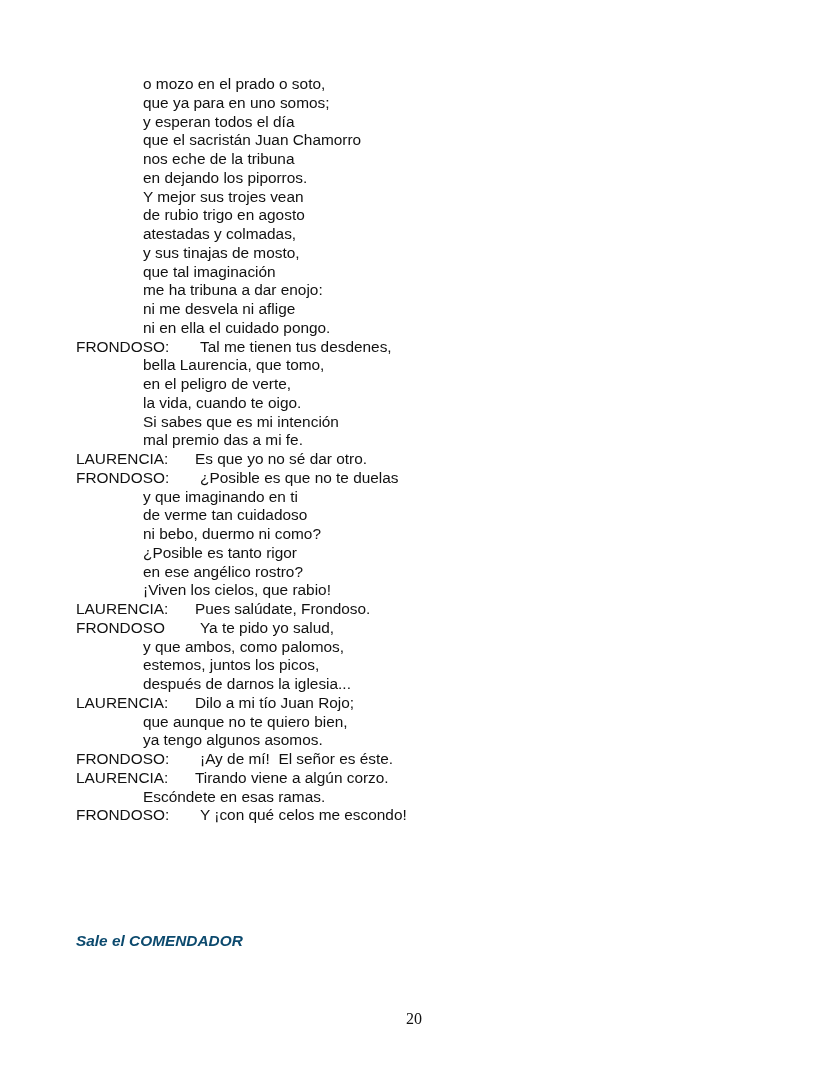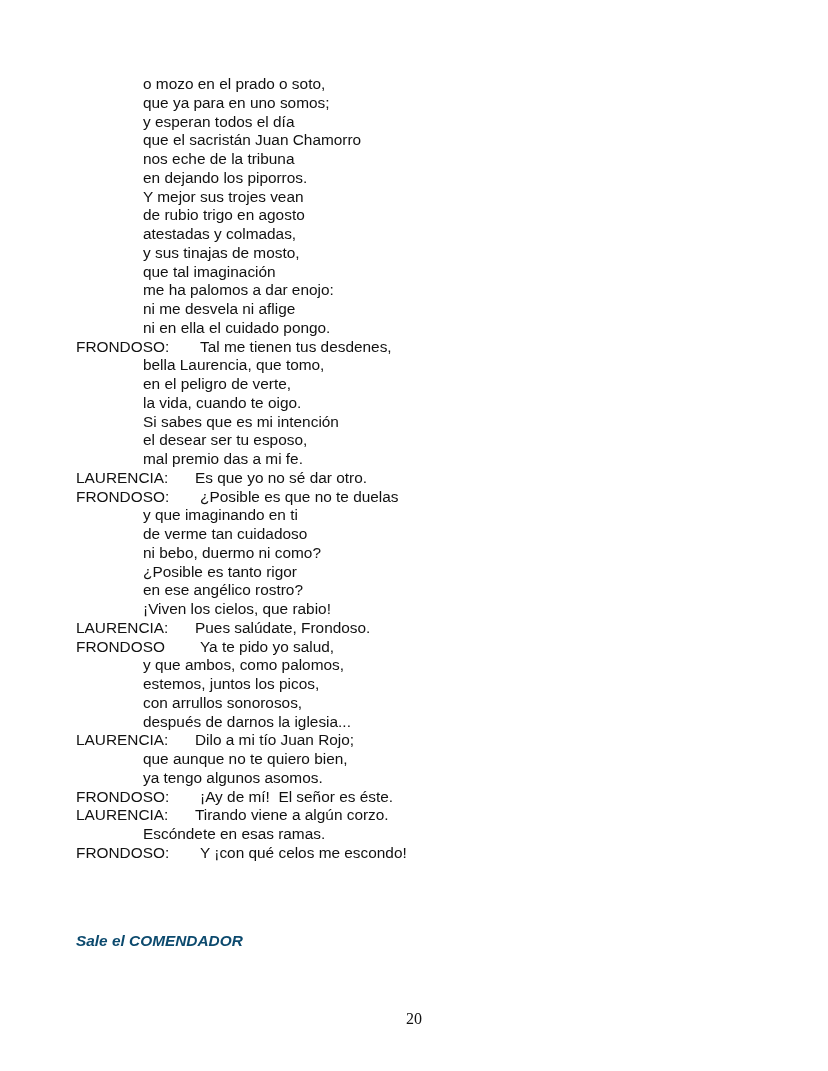--- a/index.html
+++ b/index.html
@@ -32,43 +32,41 @@
       <div class="line"><span class="indent">que ya para en uno somos;</span></div>
       <div class="line"><span class="indent">y esperan todos el día</span></div>
       <div class="line"><span class="indent">que el sacristán Juan Chamorro</span></div>
       <div class="line"><span class="indent">nos eche de la tribuna</span></div>
       <div class="line"><span class="indent">en dejando los piporros.</span></div>
       <div class="line"><span class="indent">Y mejor sus trojes vean</span></div>
       <div class="line"><span class="indent">de rubio trigo en agosto</span></div>
       <div class="line"><span class="indent">atestadas y colmadas,</span></div>
       <div class="line"><span class="indent">y sus tinajas de mosto,</span></div>
       <div class="line"><span class="indent">que tal imaginación</span></div>
-      <div class="line"><span class="indent">me ha palomos a dar enojo:</span></div>
+      <div class="line"><span class="indent">me ha tribuna a dar enojo:</span></div>
       <div class="line"><span class="indent">ni me desvela ni aflige</span></div>
       <div class="line"><span class="indent">ni en ella el cuidado pongo.</span></div>
       <div class="line"><span class="speaker">FRONDOSO:</span><span class="speech" style="left: 124px;">Tal me tienen tus desdenes,</span></div>
       <div class="line"><span class="indent">bella Laurencia, que tomo,</span></div>
       <div class="line"><span class="indent">en el peligro de verte,</span></div>
       <div class="line"><span class="indent">la vida, cuando te oigo.</span></div>
       <div class="line"><span class="indent">Si sabes que es mi intención</span></div>
-      <div class="line"><span class="indent">el desear ser tu esposo,</span></div>
       <div class="line"><span class="indent">mal premio das a mi fe.</span></div>
       <div class="line"><span class="speaker">LAURENCIA:</span><span class="speech" style="left: 119px;">Es que yo no sé dar otro.</span></div>
       <div class="line"><span class="speaker">FRONDOSO:</span><span class="speech" style="left: 124px;">¿Posible es que no te duelas</span></div>
       <div class="line"><span class="indent">y que imaginando en ti</span></div>
       <div class="line"><span class="indent">de verme tan cuidadoso</span></div>
       <div class="line"><span class="indent">ni bebo, duermo ni como?</span></div>
       <div class="line"><span class="indent">¿Posible es tanto rigor</span></div>
       <div class="line"><span class="indent">en ese angélico rostro?</span></div>
       <div class="line"><span class="indent">¡Viven los cielos, que rabio!</span></div>
       <div class="line"><span class="speaker">LAURENCIA:</span><span class="speech" style="left: 119px;">Pues salúdate, Frondoso.</span></div>
       <div class="line"><span class="speaker">FRONDOSO</span><span class="speech" style="left: 124px;">Ya te pido yo salud,</span></div>
       <div class="line"><span class="indent">y que ambos, como palomos,</span></div>
       <div class="line"><span class="indent">estemos, juntos los picos,</span></div>
-      <div class="line"><span class="indent">con arrullos sonorosos,</span></div>
       <div class="line"><span class="indent">después de darnos la iglesia...</span></div>
       <div class="line"><span class="speaker">LAURENCIA:</span><span class="speech" style="left: 119px;">Dilo a mi tío Juan Rojo;</span></div>
       <div class="line"><span class="indent">que aunque no te quiero bien,</span></div>
       <div class="line"><span class="indent">ya tengo algunos asomos.</span></div>
       <div class="line"><span class="speaker">FRONDOSO:</span><span class="speech" style="left: 124px;">¡Ay de mí!  El señor es éste.</span></div>
       <div class="line"><span class="speaker">LAURENCIA:</span><span class="speech" style="left: 119px;">Tirando viene a algún corzo.</span></div>
       <div class="line"><span class="indent">Escóndete en esas ramas.</span></div>
       <div class="line"><span class="speaker">FRONDOSO:</span><span class="speech" style="left: 124px;">Y ¡con qué celos me escondo!</span></div>
     </div>
   <div class="stage">Sale el COMENDADOR</div>

